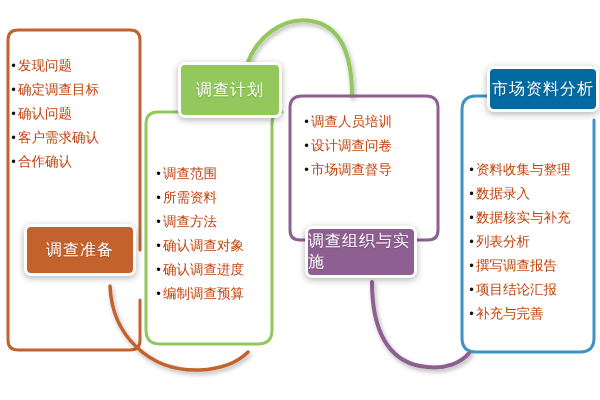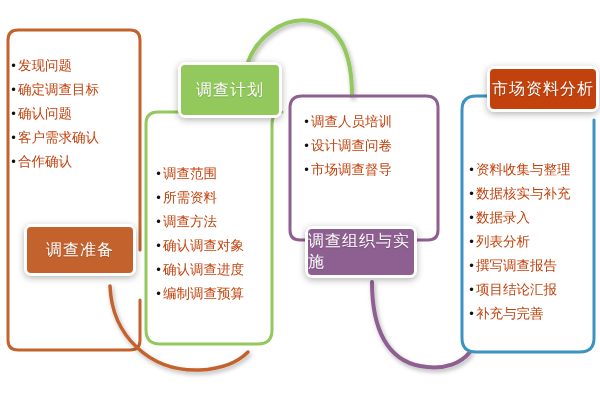--- a/index.html
+++ b/index.html
@@ -56,21 +56,21 @@
     letter-spacing: 1px;
     font-family: Liberation Mono, monospace;
     box-shadow: 0 2px 7px rgba(0,0,0,0.30);
     border: 3px solid #ffffff;
     box-sizing: border-box;
     text-shadow: 0 1px 1px rgba(0,0,0,0.18);
   }
   .stage-label.orange { background: #C4622D; }
   .stage-label.green  { background: #92C85C; }
   .stage-label.purple { background: #8E5F91; }
-  .stage-label.blue   { background: #c2410c; }
+  .stage-label.blue   { background: #0369a1; }
 
   
   #label-prepare   { left: 24px;  top: 224px; width: 112px; height: 52px; align-items: center; }
   #label-plan      { left: 178px; top: 62px;  width: 104px; height: 56px; }
   #label-organize  { left: 305px; top: 226px; width: 112px; height: 52px; }
   #label-analysis  { left: 487px; top: 66px;  width: 112px; height: 46px; }
 
   
   #list-prepare  { left: 10px;  top: 54px;  }
   #list-plan     { left: 155px; top: 162px; }
@@ -136,22 +136,22 @@
     <li>调查人员培训</li>
     <li>设计调查问卷</li>
     <li>市场调查督导</li>
   </ul>
   <div class="stage-label purple" id="label-organize">
     <span>调查组织与实施</span>
   </div>
 
   <ul class="bullet-list" id="list-analysis">
     <li>资料收集与整理</li>
+    <li>数据录入</li>
     <li>数据核实与补充</li>
-    <li>数据录入</li>
     <li>列表分析</li>
     <li>撰写调查报告</li>
     <li>项目结论汇报</li>
     <li>补充与完善</li>
   </ul>
   <div class="stage-label blue" id="label-analysis">
     <span>市场资料分析</span>
   </div>
 
 </div>

